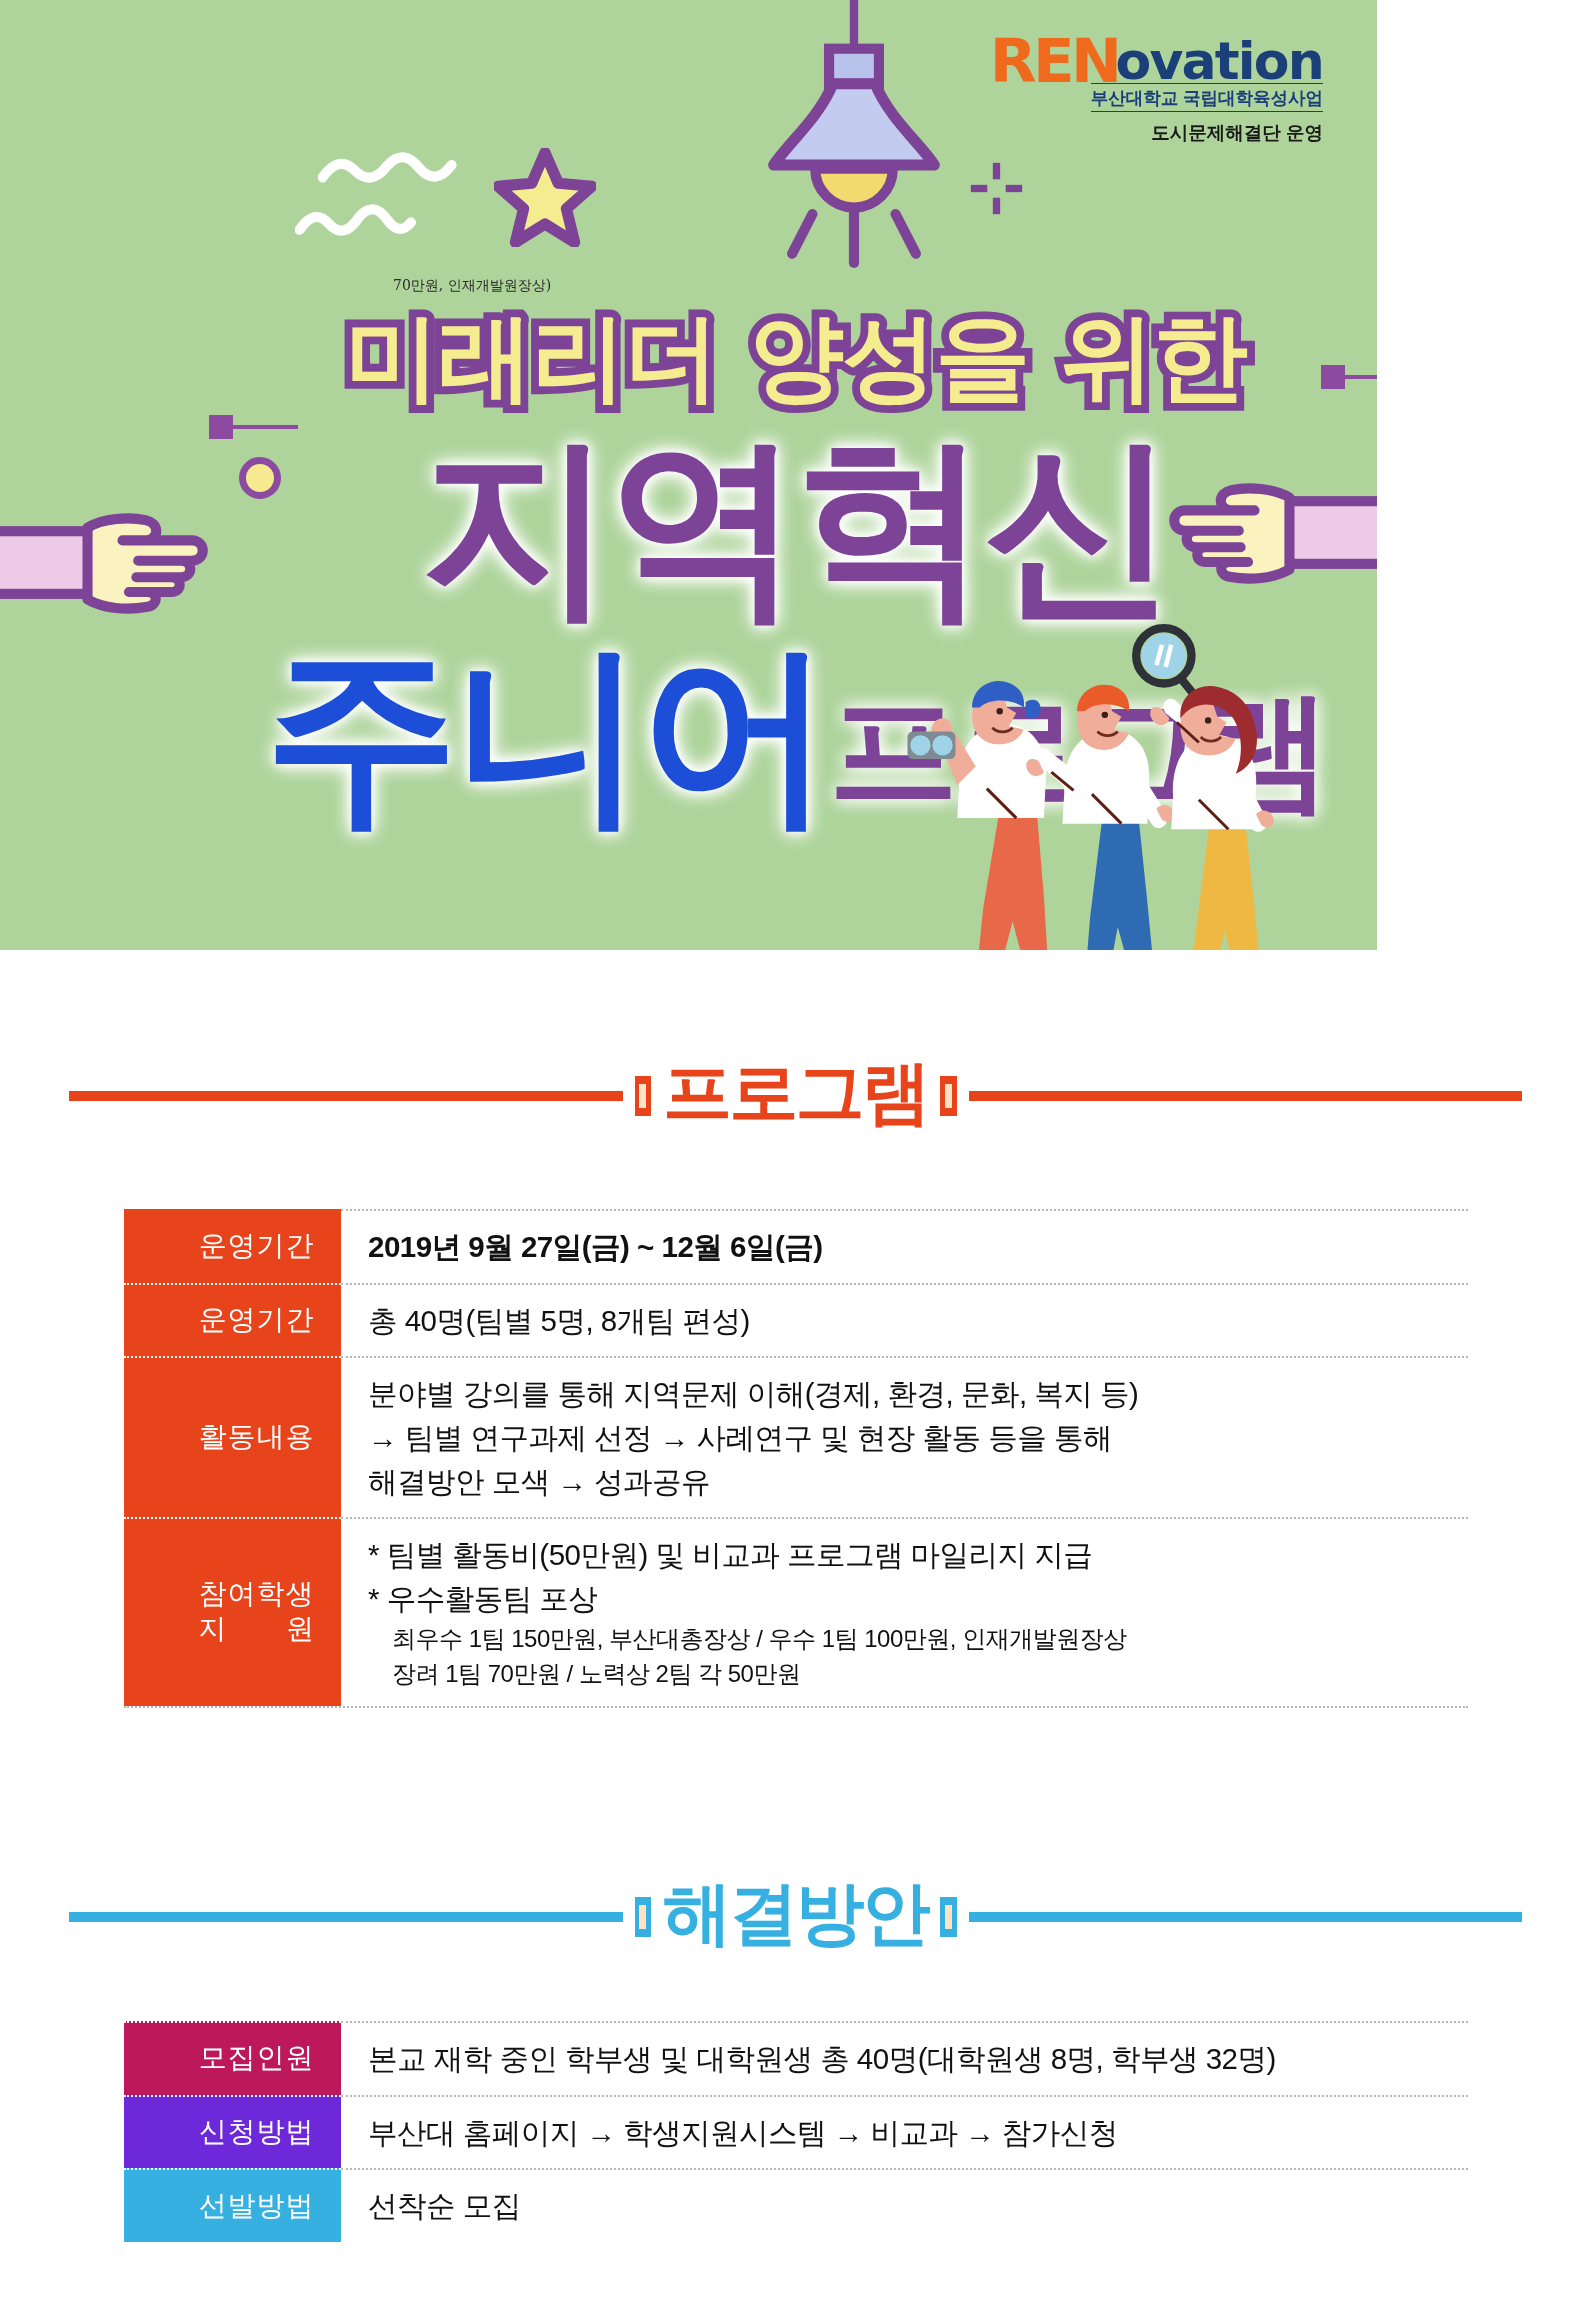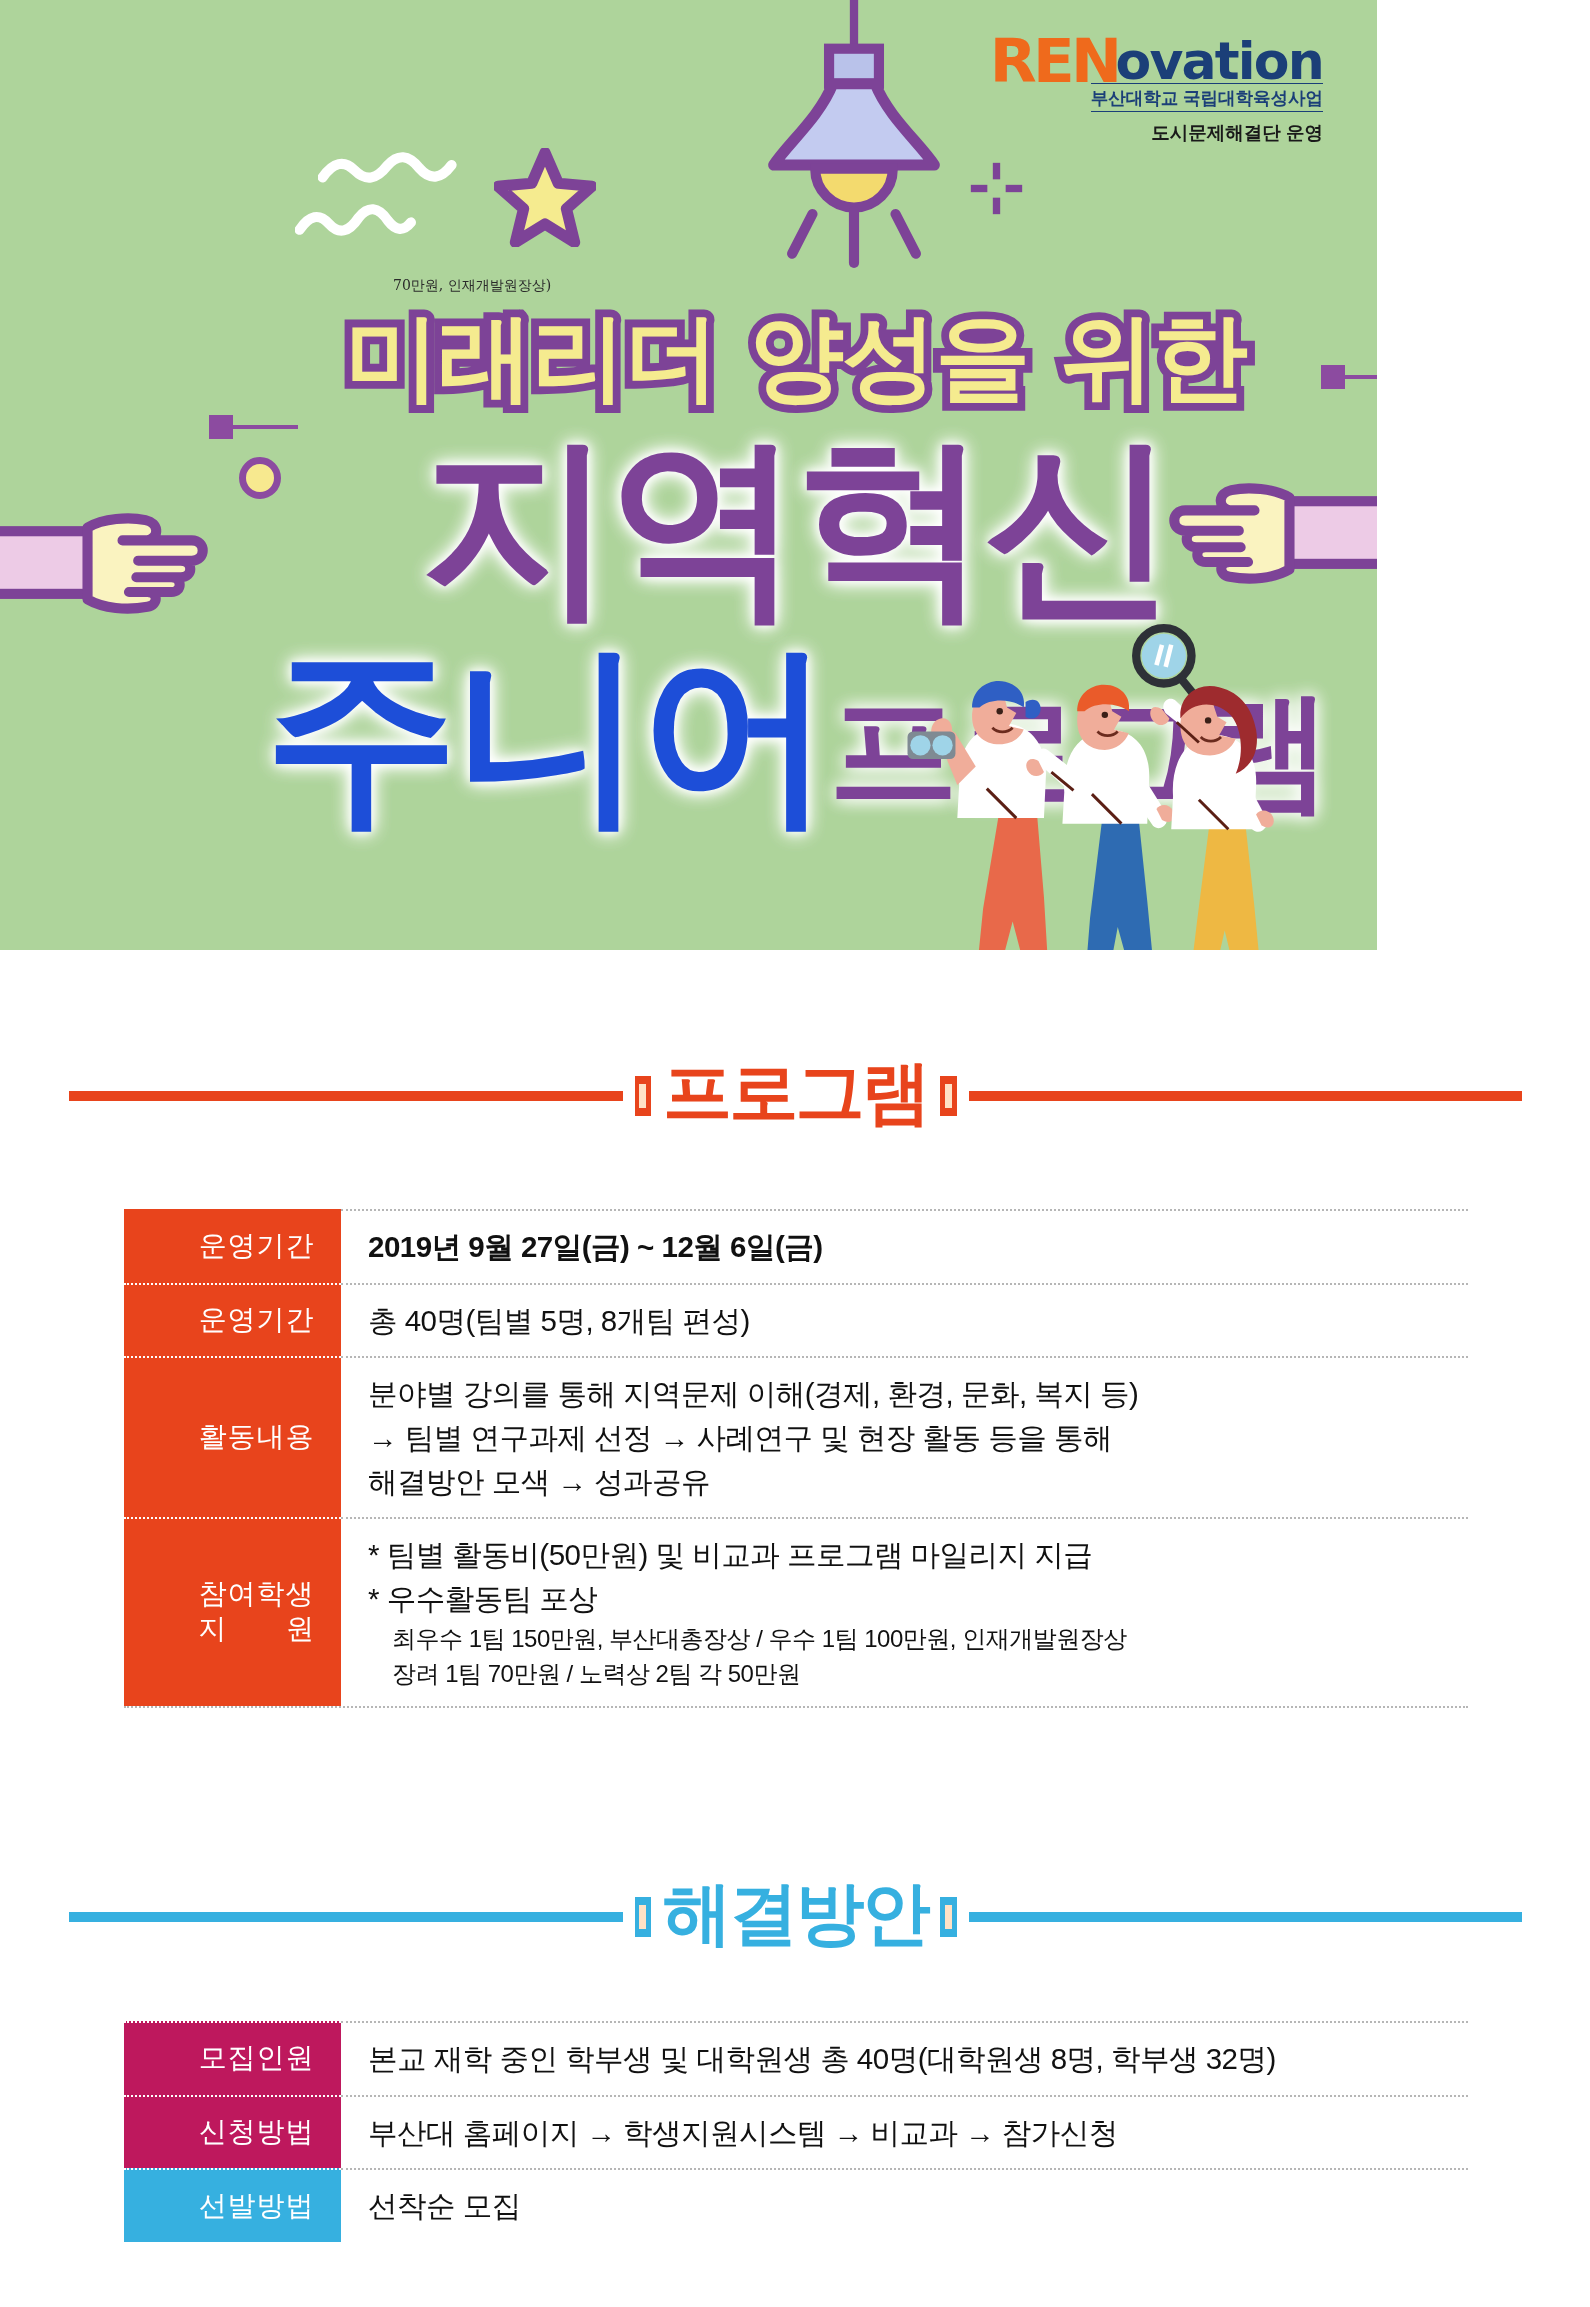--- a/index.html
+++ b/index.html
@@ -346,21 +346,21 @@
 <div class="info-table" id="recruit-table" style="top:2021px;">
     <div class="row">
       <div class="cell-label seg-top" style="background: #be185d;">
         <span>모집인원</span>
       </div>
       <div class="cell-value">
         <div class="vline">본교 재학 중인 학부생 및 대학원생 총 40명(대학원생 8명, 학부생 32명)</div>
       </div>
     </div>
     <div class="row">
-      <div class="cell-label seg-top" style="background: #be185d;">
+      <div class="cell-label seg-top" style="background: #6d28d9;">
         <span>신청방법</span>
       </div>
       <div class="cell-value">
         <div class="vline">부산대 홈페이지 → 학생지원시스템 → 비교과 → 참가신청</div>
       </div>
     </div>
     <div class="row">
       <div class="cell-label seg-top" style="background: rgb(54, 176, 224);">
         <span>선발방법</span>
       </div>

